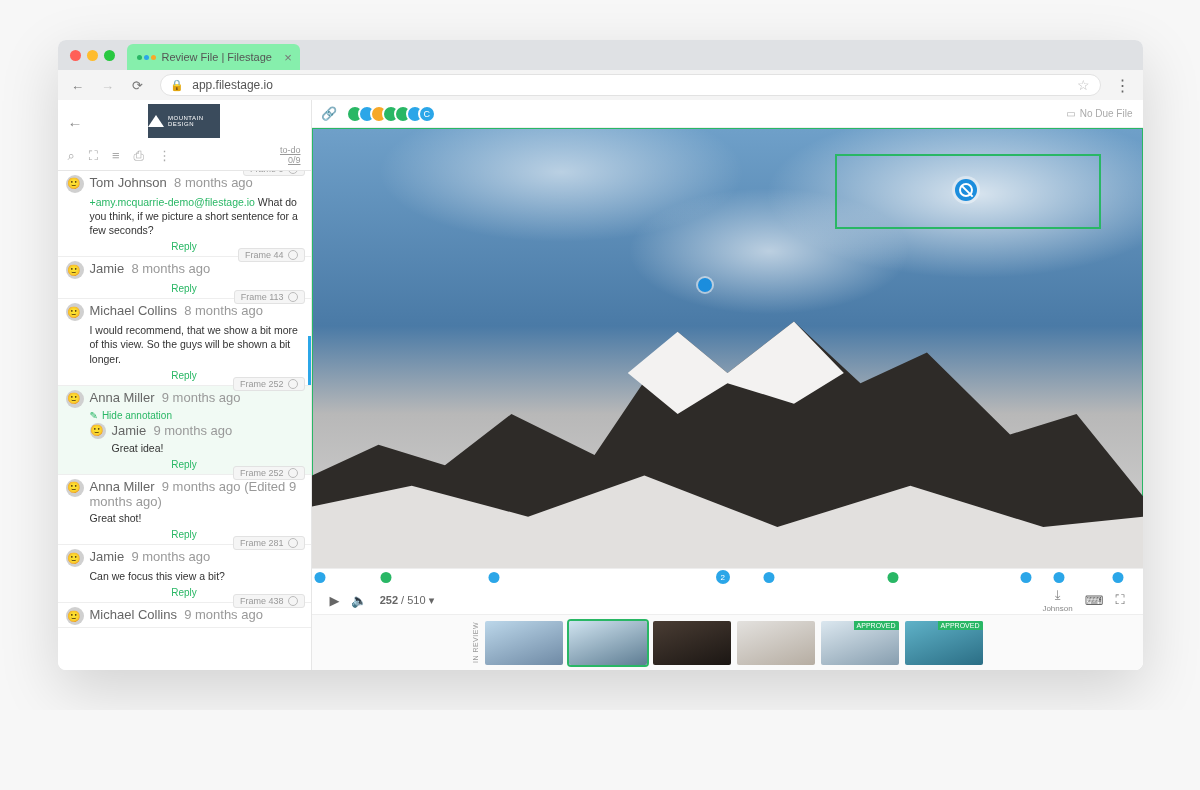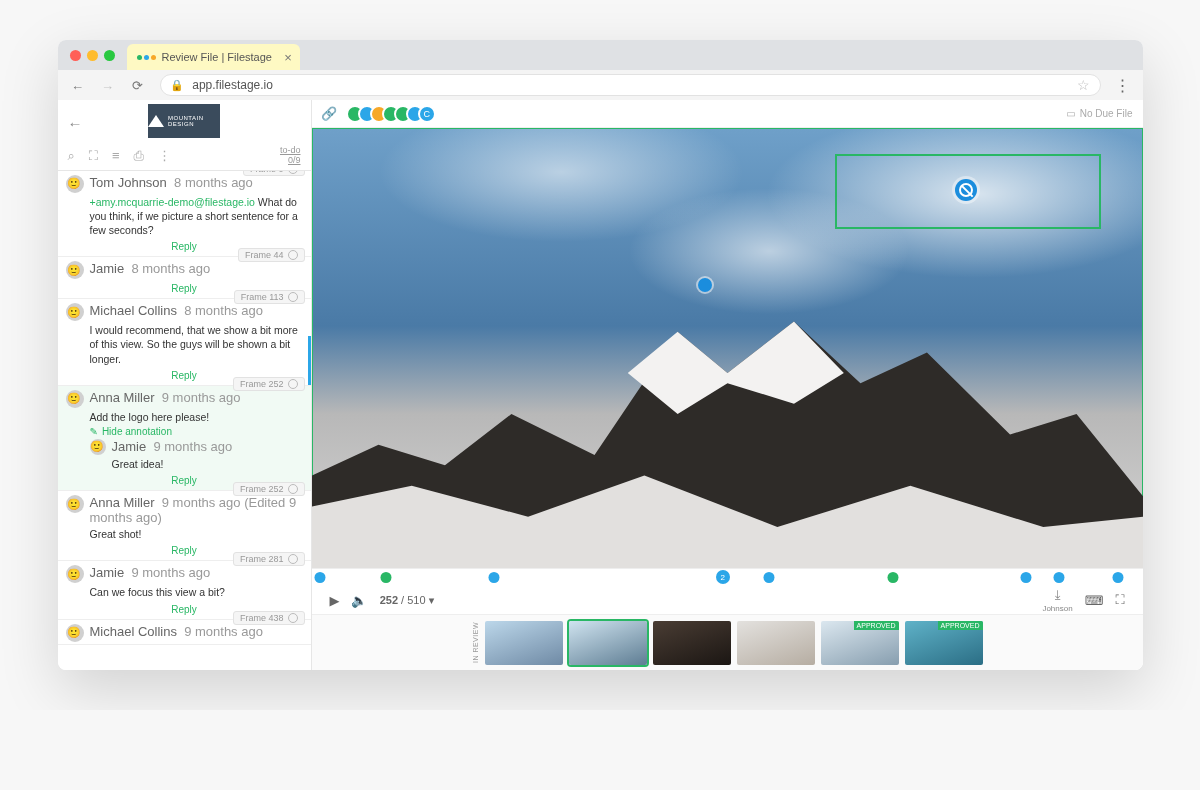--- a/index.html
+++ b/index.html
@@ -21,21 +21,21 @@
   
   .window {
     width:1085px; height:630px; margin:0 auto; background:#fff;
     border-radius:8px; box-shadow:0 20px 60px rgba(0,0,0,.15);
     display:flex; flex-direction:column; overflow:hidden;
   }
   .tab-strip { height:30px; background:#dfe1e4; display:flex; align-items:flex-end; }
   .traffic { display:flex; gap:6px; padding:9px 12px; }
   .tdot { width:11px; height:11px; border-radius:50%; }
   .tab {
-    display:flex; align-items:center; gap:6px; background:#fef9c3;
+    display:flex; align-items:center; gap:6px; background:#86efac;
     height:26px; padding:0 28px 0 10px; border-radius:6px 6px 0 0;
     position:relative; font-size:11px; color:#555;
   }
   .tab-close { position:absolute; right:8px; top:6px; font-size:13px; color:#777; }
   .favicon { display:flex; gap:2px; }
   .favicon span { width:5px; height:5px; border-radius:50%; }
   .addr {
     height:30px; background:#f4f4f4; display:flex; align-items:center;
     gap:14px; padding:0 12px; color:#777; font-size:13px;
   }
@@ -247,21 +247,20 @@
           </div>
           <div class="c-block sel">
             <div class="frame-tag">
               <span>Frame 252</span>
               <span class="stat-ring"></span>
             </div>
             <div class="c-top">
               <div class="av">🙂</div>
               <div class="c-meta"><span class="aut">Anna Miller</span>&nbsp;&nbsp;9 months ago</div>
             </div>
-            <div class="c-body">Add the logo here please!</div>
             <div class="ann-toggle"><span>✎</span>Hide annotation</div>
             <div class="reply">
               <div class="rtop">
                 <div class="av">🙂</div>
                 <div class="c-meta"><span class="aut">Jamie</span>&nbsp;&nbsp;9 months ago</div>
               </div>
               <div class="c-body" style="padding-left:22px">Great idea!</div>
             </div>
             <div class="c-act">Reply</div>
           </div>

